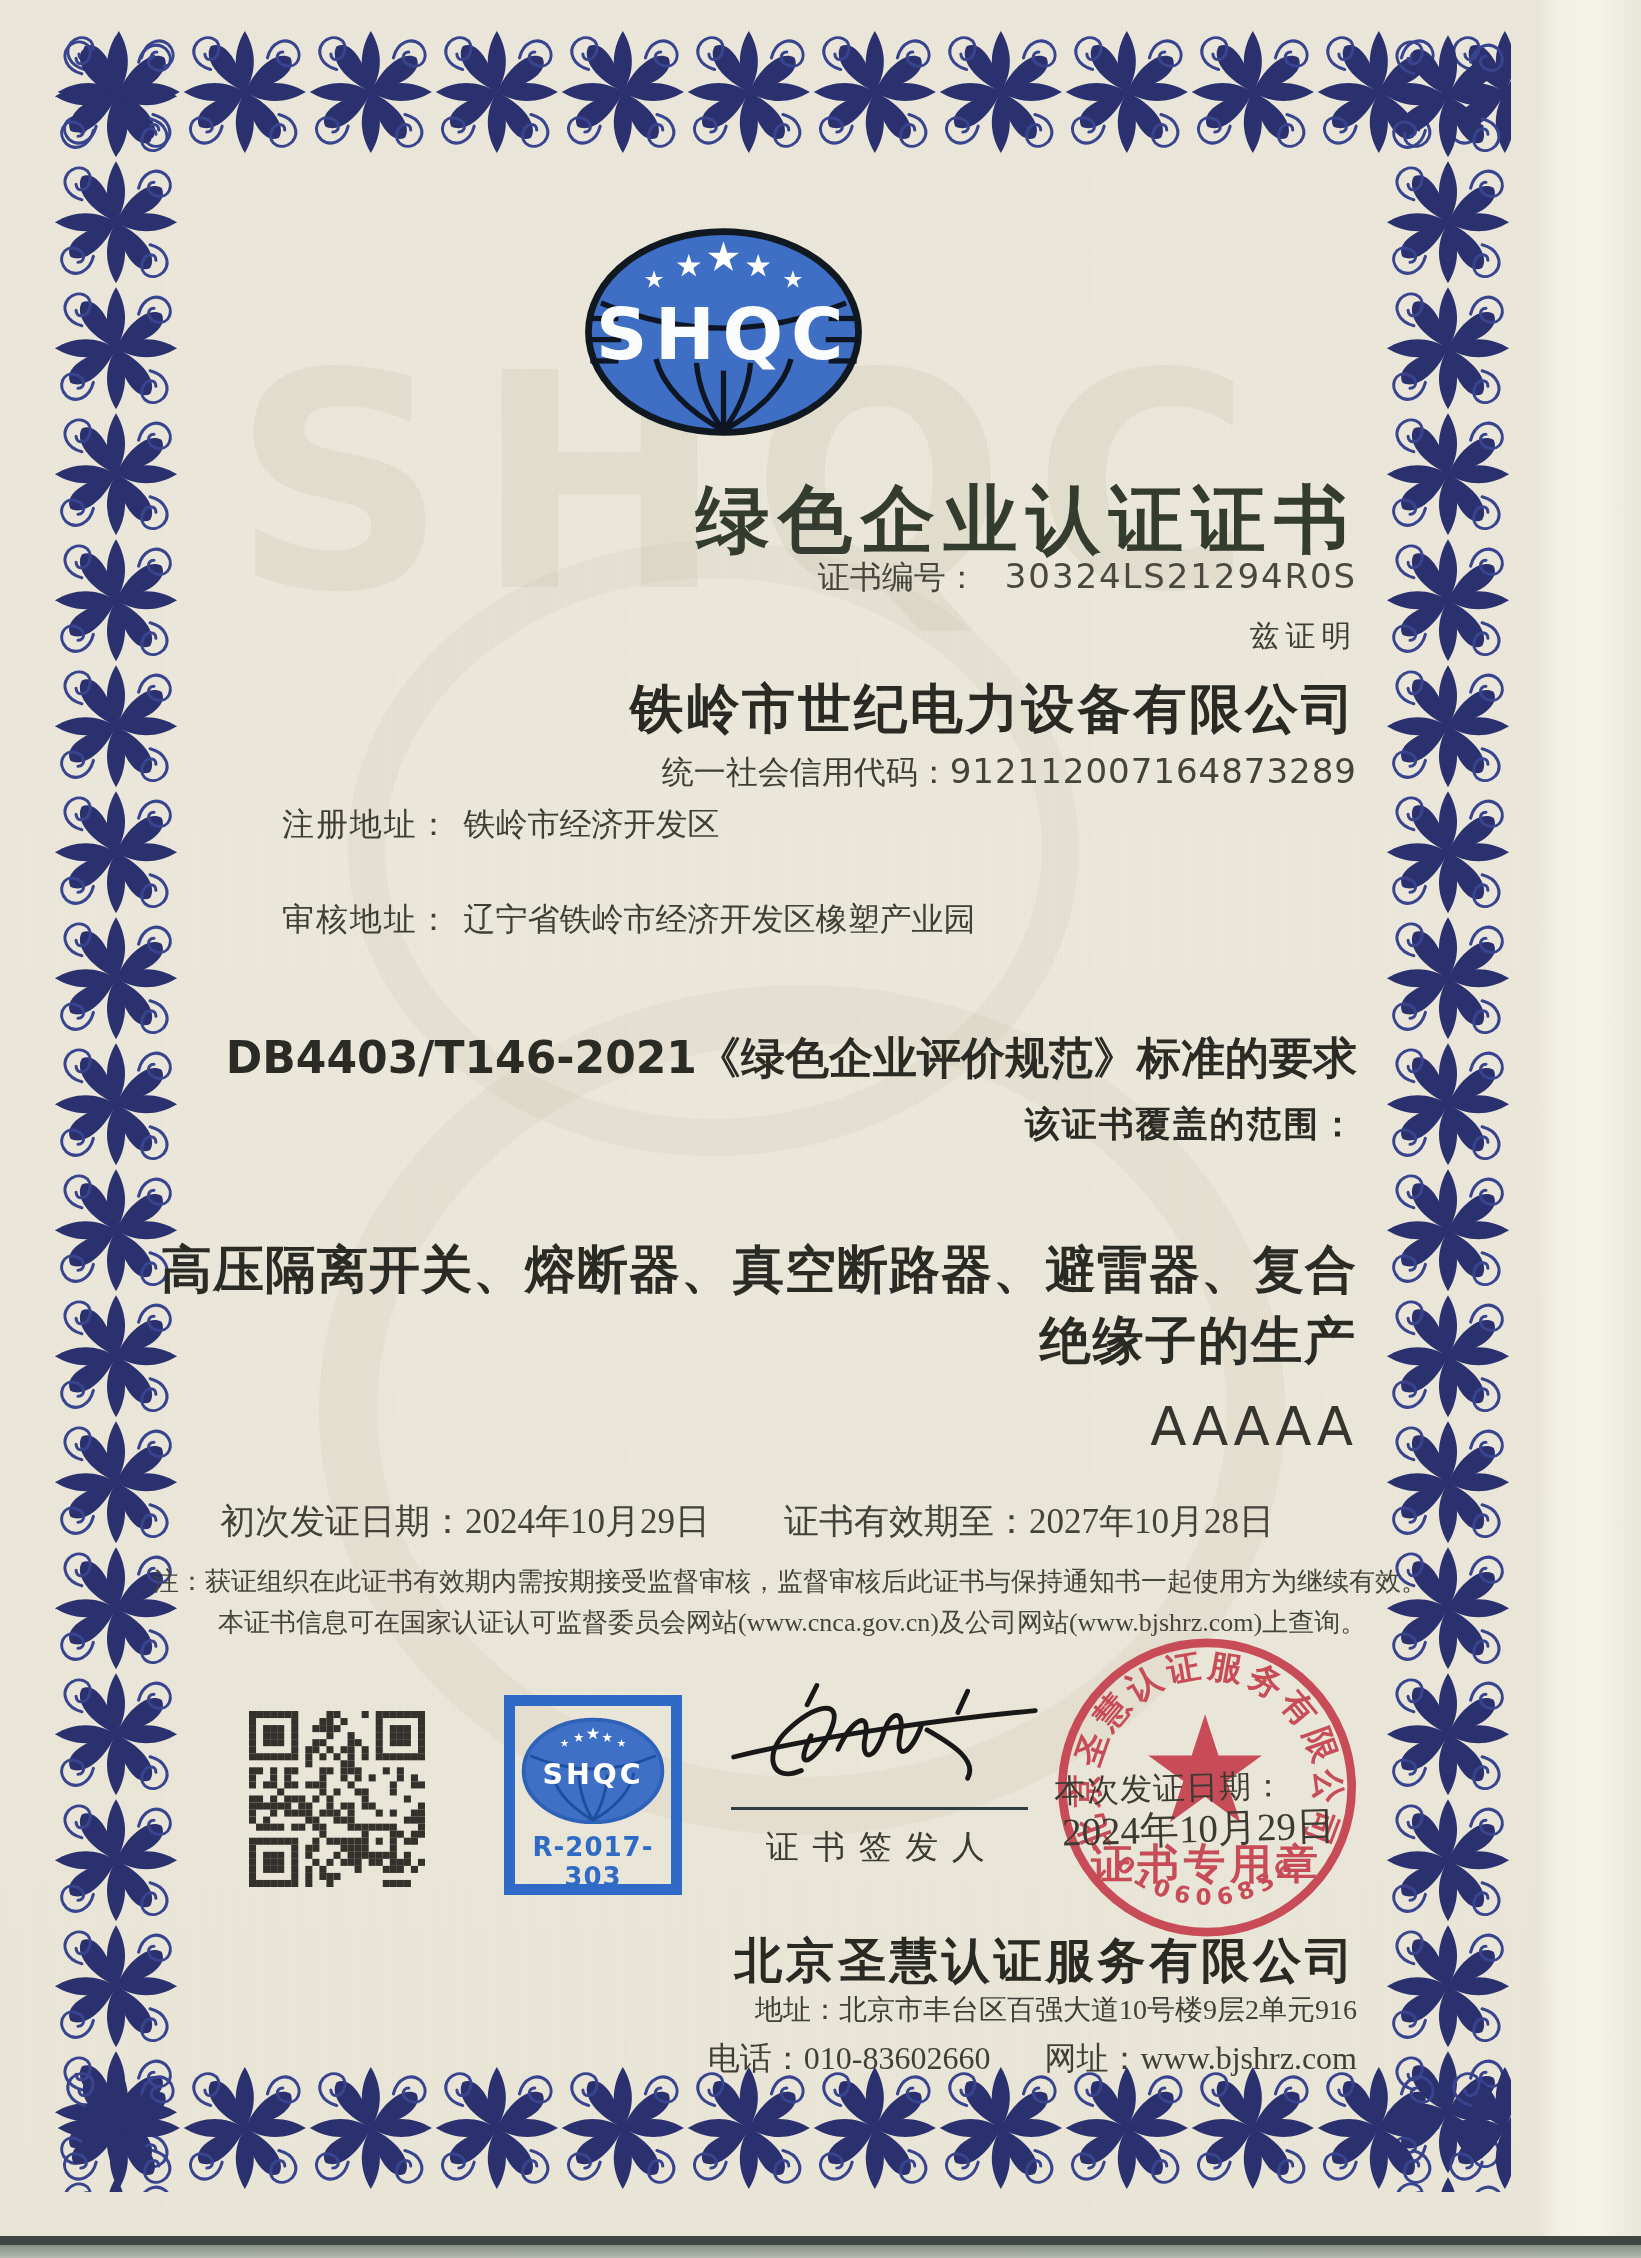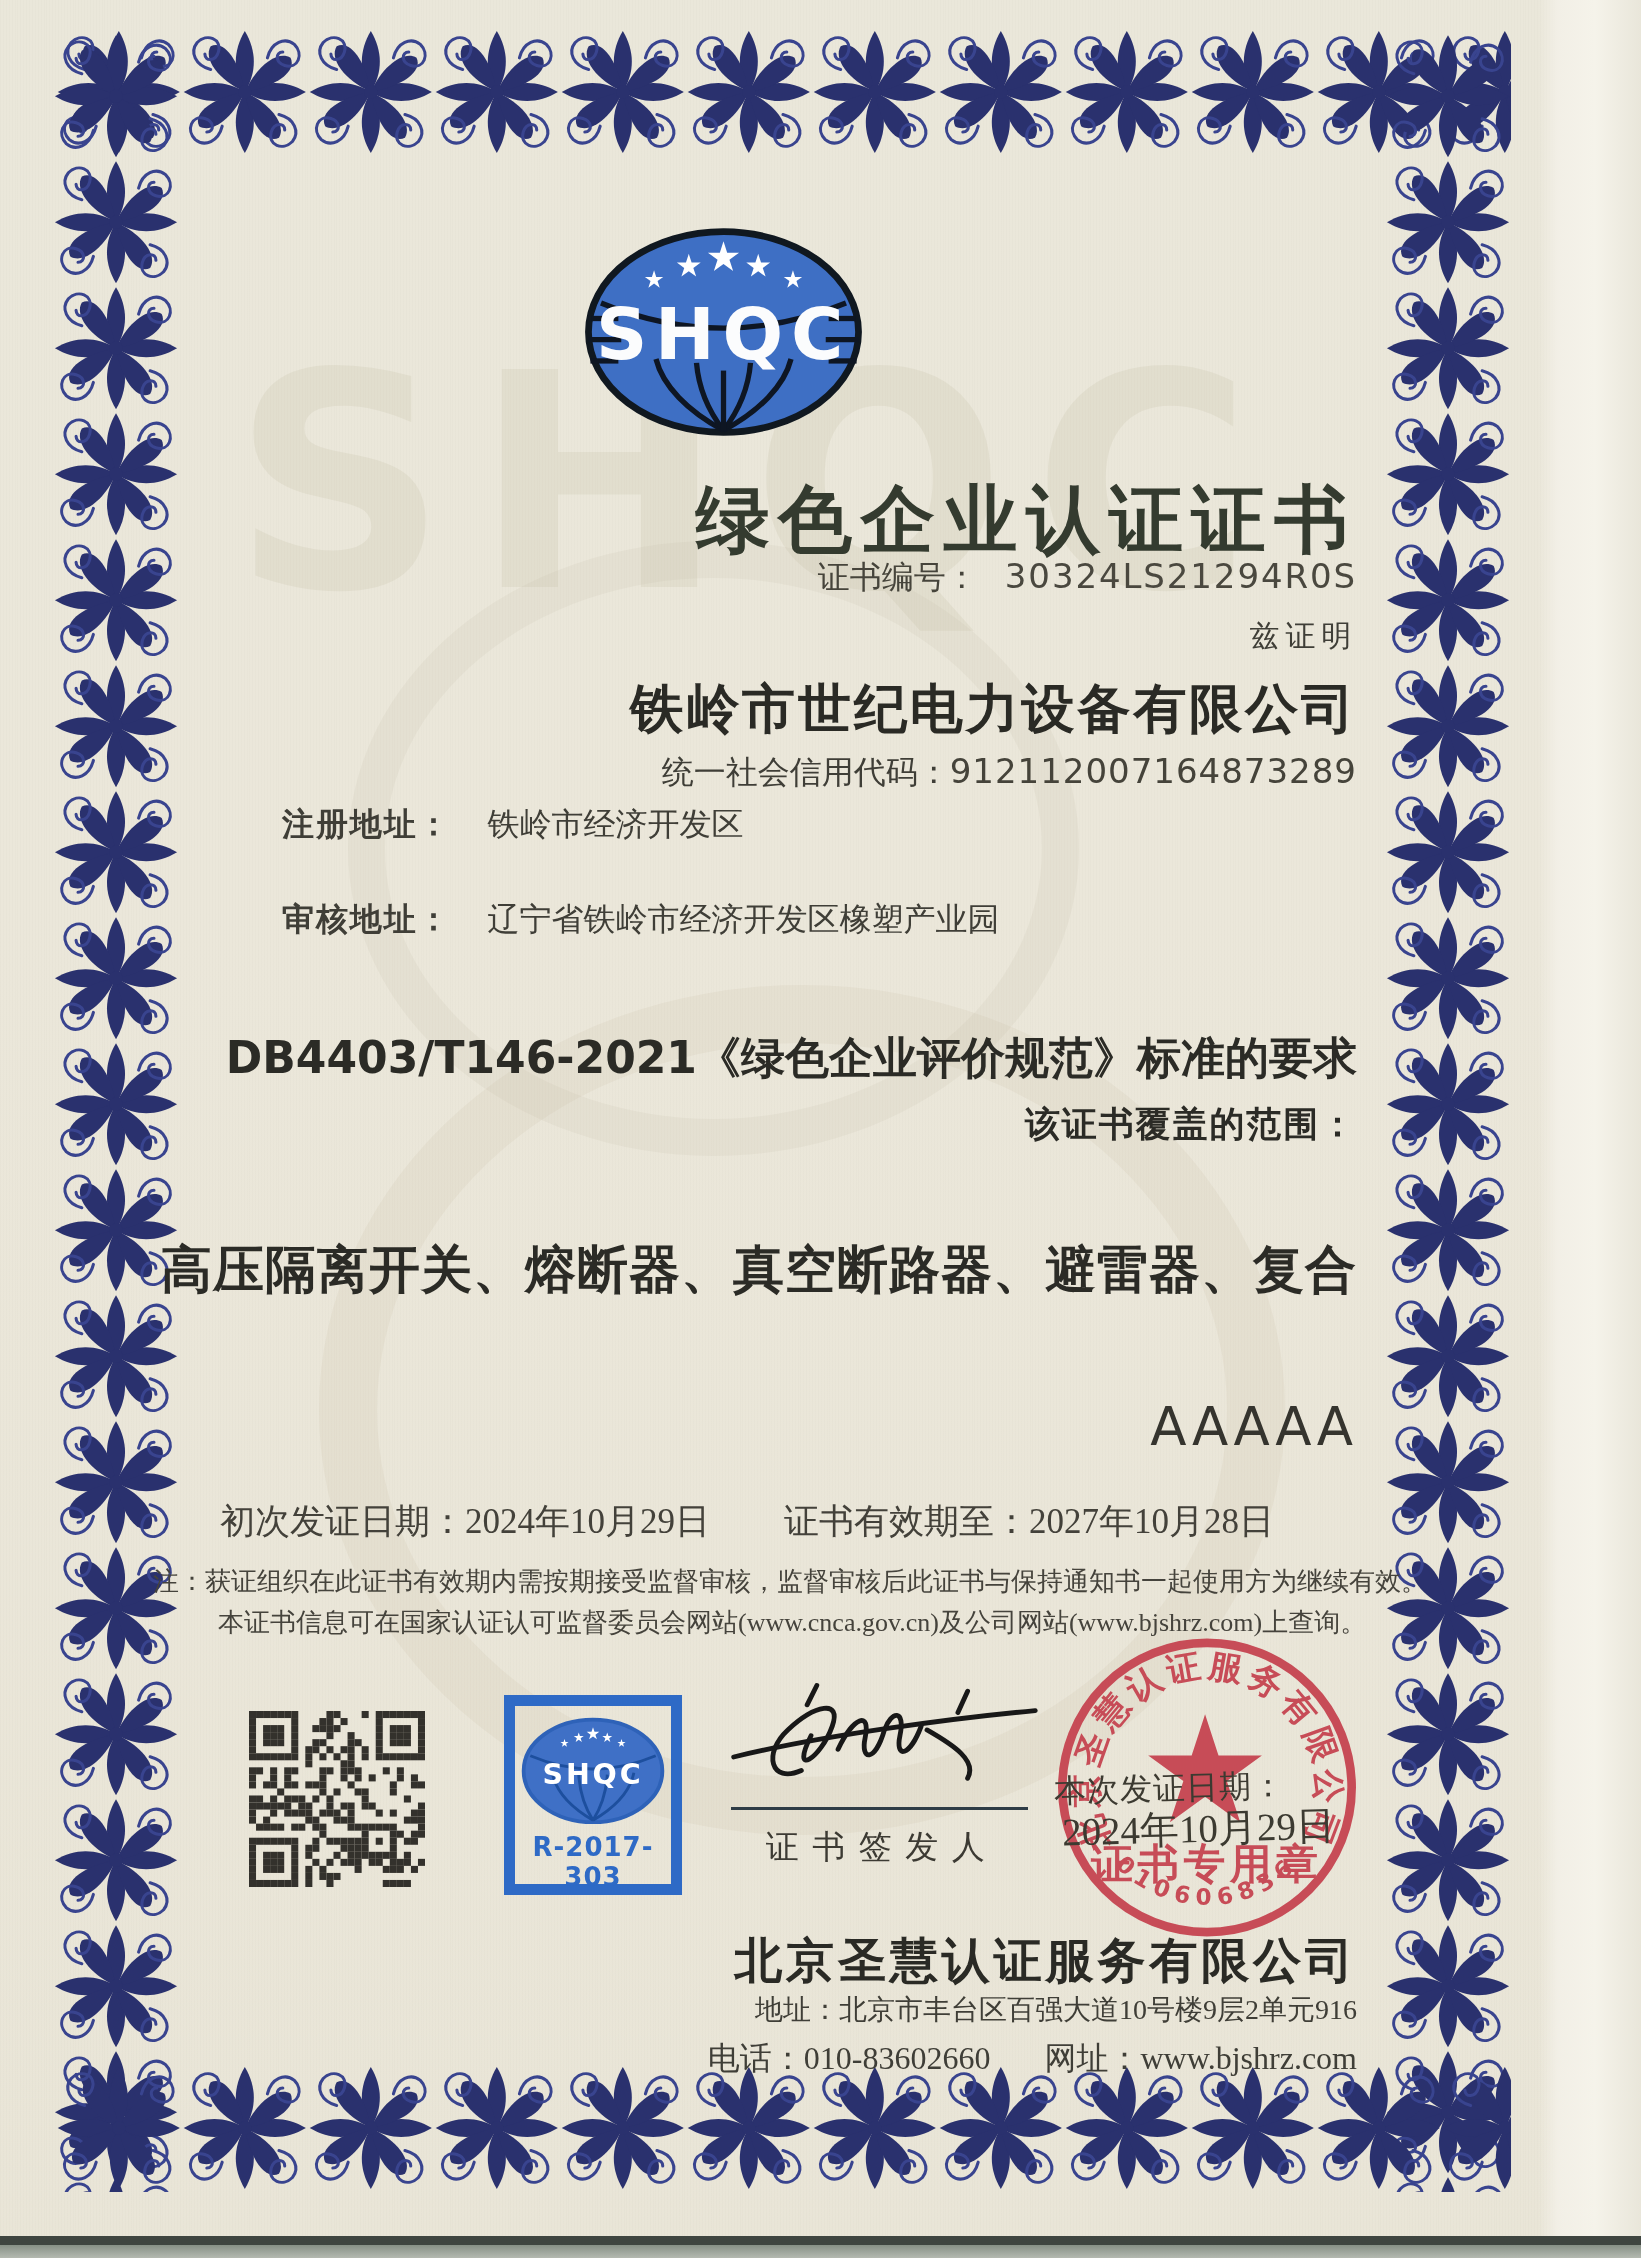--- a/index.html
+++ b/index.html
@@ -22,21 +22,21 @@
   .wm-ring{border:37px solid rgba(192,184,160,.14);border-radius:50%;}
   
   .cert-title{top:471px;font-size:74px;font-weight:700;color:#343b2f;letter-spacing:8.7px;}
   .certno{top:556px;font-size:32px;color:#46443b;}
   .certno .num{font-family:"DejaVu Sans","Liberation Sans",sans-serif;font-size:34px;letter-spacing:1.9px;margin-left:27px;color:#4a483f;}
   .attest{top:616px;font-size:30px;letter-spacing:5.8px;}
   .company{top:674px;font-size:53px;color:#2a2a25;letter-spacing:2.9px;}
   .credit{top:751px;font-size:32px;}
   .credit .num{font-family:"DejaVu Sans","Liberation Sans",sans-serif;font-size:34px;letter-spacing:1px;color:#45433a;}
   .addr-row{position:absolute;left:282px;font-size:32px;z-index:2;white-space:nowrap;}
-  .addr-row .lbl{letter-spacing:1.9px;margin-right:36px;font-weight:bold;}
+  .addr-row .lbl{letter-spacing:1.9px;margin-right:12px;}
   .review1{top:971px;font-size:41px;color:#2b2b26;letter-spacing:1.9px;}
   .review2{top:1029px;font-size:44px;color:#2b2b26;}
   .scopehead{top:1101px;font-size:35px;color:#2b2b26;letter-spacing:1.9px;}
   .scope1{top:1236px;font-size:51px;color:#2b2b26;letter-spacing:1px;}
   .scope2{top:1307px;font-size:51px;color:#2b2b26;letter-spacing:1.9px;}
   .grade{top:1396px;font-size:53px;color:#35342e;letter-spacing:3.9px;font-weight:400;}
   .daterow{position:absolute;font-size:35px;z-index:2;white-space:nowrap;color:#43413a;}
   .note{position:absolute;font-size:26px;z-index:2;white-space:nowrap;color:#45433c;}
   .issuer-name{top:1929px;font-size:48px;color:#2a2a25;letter-spacing:3.9px;}
   .issuer-addr{top:1991px;font-size:28px;}
@@ -213,20 +213,21 @@
     <span class="lbl">注册地址：</span><span>铁岭市经济开发区</span>
   </div>
   <div class="addr-row" style="top:898px;">
     <span class="lbl">审核地址：</span><span>辽宁省铁岭市经济开发区橡塑产业园</span>
   </div>
 
   <div class="content-line review2 sans bold">DB4403/T146-2021《绿色企业评价规范》标准的要求</div>
   <div class="content-line scopehead sans bold">该证书覆盖的范围：</div>
 
   <div class="content-line scope1 sans bold">高压隔离开关、熔断器、真空断路器、避雷器、复合</div>
+  <div class="content-line scope2 sans bold">绝缘子的生产</div>
   <div class="content-line grade sans">AAAAA</div>
 
   <div class="daterow" style="left:220px;top:1498px;">
     <span>初次发证日期：</span><span>2024年10月29日</span>
   </div>
   <div class="daterow" style="left:784px;top:1498px;">
     <span>证书有效期至：</span><span>2027年10月28日</span>
   </div>
 
   <div class="note" style="left:153px;top:1564px;">注：获证组织在此证书有效期内需按期接受监督审核，监督审核后此证书与保持通知书一起使用方为继续有效。</div>

